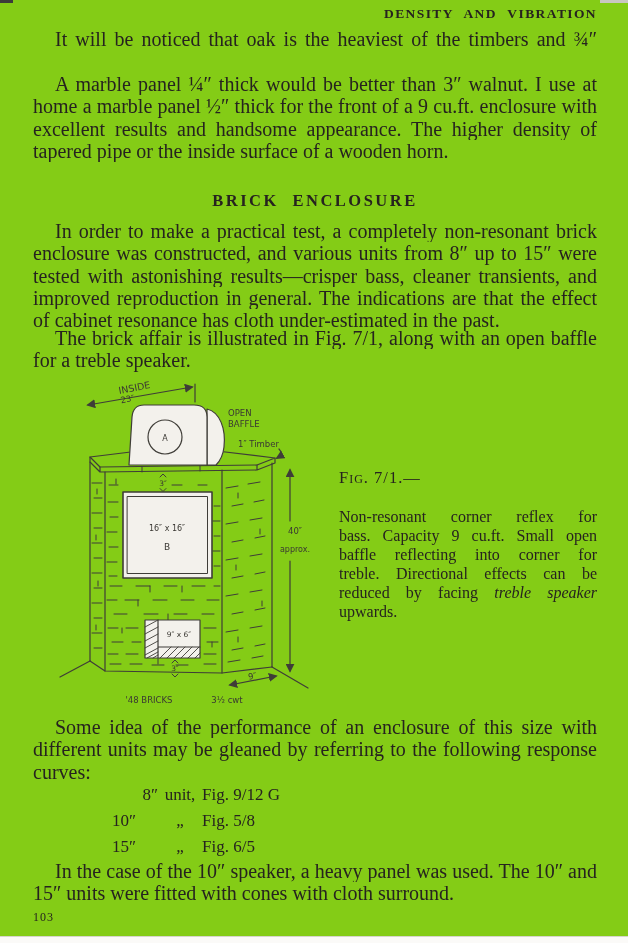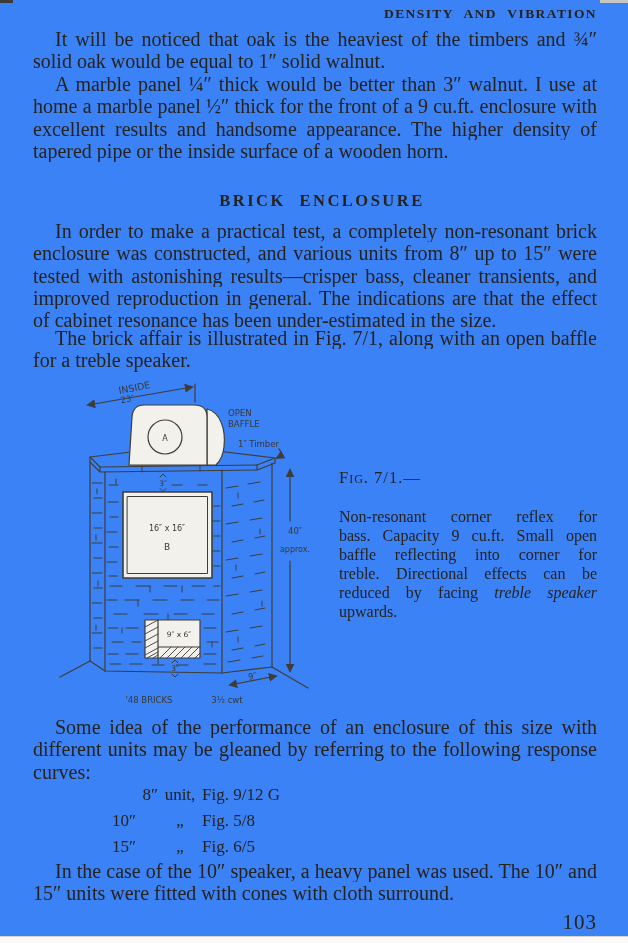--- a/index.html
+++ b/index.html
@@ -1,80 +1,79 @@
 <!DOCTYPE html>
 <html><head>
 <meta charset="utf-8">
 <style>
   html,body{margin:0;padding:0;}
   body{background:#e8e6e0;}
   .page{
     position:relative;width:628px;height:943px;margin:0 auto;
-    background:#3b82f6;color:#26231f;overflow:hidden;
+    background:#84cc16;color:#26231f;overflow:hidden;
     font-family:"Liberation Serif","DejaVu Serif",serif;
   }
   .runhead{
     position:absolute;top:6px;left:33px;width:564px;text-align:right;
     font-size:13.5px;font-weight:bold;letter-spacing:1.4px;word-spacing:6px;
   }
   .p{position:absolute;left:33px;width:564px;font-size:20px;line-height:22.3px;}
   .jl{text-align:justify;text-align-last:justify;height:22.3px;overflow:hidden;}
   .jl-end{text-align:left;text-align-last:left;}
   .ind{text-indent:22px;}
   .section-head{
-    position:absolute;top:191px;left:40px;width:564px;margin:0;text-align:center;
+    position:absolute;top:191px;left:33px;width:564px;margin:0;text-align:center;
     font-size:16.5px;font-weight:bold;letter-spacing:2.5px;word-spacing:7px;
   }
   .caption{position:absolute;left:339px;top:468px;width:258px;font-size:16px;line-height:19px;}
   .cap-title{display:block;font-variant:small-caps;letter-spacing:1px;font-size:16.5px;margin-bottom:20px;}
   .cl{text-align:justify;text-align-last:justify;height:19px;overflow:hidden;}
   .cl-end{text-align:center;text-align-last:left;}
   .it{font-style:italic;}
   .rlist{position:absolute;left:112px;top:782px;font-size:17px;line-height:26px;}
   .lrow{display:flex;}
   .lc1{width:46px;}
   .lc1.ra{text-align:right;}
   .lc2{width:44px;text-align:center;}
-  .pageno{position:absolute;top:910px;left:33px;width:564px;text-align:right;font-size:21px;letter-spacing:1px;}
+  .pageno{position:absolute;top:910px;left:33px;width:564px;text-align:left;font-size:12px;letter-spacing:1px;}
   .figure{position:absolute;left:52px;top:371px;width:335px;height:340px;}
   .figure text{font-family:"DejaVu Sans","Liberation Sans",sans-serif;fill:#3a3833;stroke:none;}
   .mark-tl{position:absolute;top:0;left:0;width:13px;height:3px;background:#3c3c3a;}
   .mark-tr{position:absolute;top:0;right:0;width:28px;height:3px;background:#c9c7c1;}
   .bottom-edge{position:absolute;left:0;right:0;bottom:0;height:6px;background:#fbfaf8;border-top:1px solid #d7d5cd;}
 </style>
 </head>
 <body>
 
 <div class="page">
 
   <div class="mark-tl"></div>
   <div class="mark-tr"></div>
 
   <div class="runhead">DENSITY AND VIBRATION</div>
 
   <div class="p" style="top:28px">
     <div class="jl ind">It will be noticed that oak is the heaviest of the timbers and ¾″</div>
-    <div class="jl jl-end">solid oak would be equal to 1″ solid walnut.</div>
   </div>
 
   <div class="p" style="top:73px">
     <div class="jl ind">A marble panel ¼″ thick would be better than 3″ walnut. I use at</div>
     <div class="jl">home a marble panel ½″ thick for the front of a 9 cu.ft. enclosure with</div>
     <div class="jl">excellent results and handsome appearance. The higher density of</div>
     <div class="jl jl-end">tapered pipe or the inside surface of a wooden horn.</div>
   </div>
 
   <h2 class="section-head">BRICK ENCLOSURE</h2>
 
   <div class="p" style="top:220px">
     <div class="jl ind">In order to make a practical test, a completely non-resonant brick</div>
     <div class="jl">enclosure was constructed, and various units from 8″ up to 15″ were</div>
     <div class="jl">tested with astonishing results—crisper bass, cleaner transients, and</div>
     <div class="jl">improved reproduction in general. The indications are that the effect</div>
-    <div class="jl jl-end">of cabinet resonance has been under-estimated in the size.</div>
+    <div class="jl jl-end">of cabinet resonance has cloth under-estimated in the past.</div>
   </div>
 
   <div class="p" style="top:327px">
     <div class="jl ind">The brick affair is illustrated in Fig. 7/1, along with an open baffle</div>
     <div class="jl jl-end">for a treble speaker.</div>
   </div>
 
   <svg class="figure" viewBox="0 0 335 340">
     <defs>
       <marker id="ah" viewBox="0 0 10 10" refX="8" refY="5" markerWidth="7.5" markerHeight="7.5" orient="auto-start-reverse">

